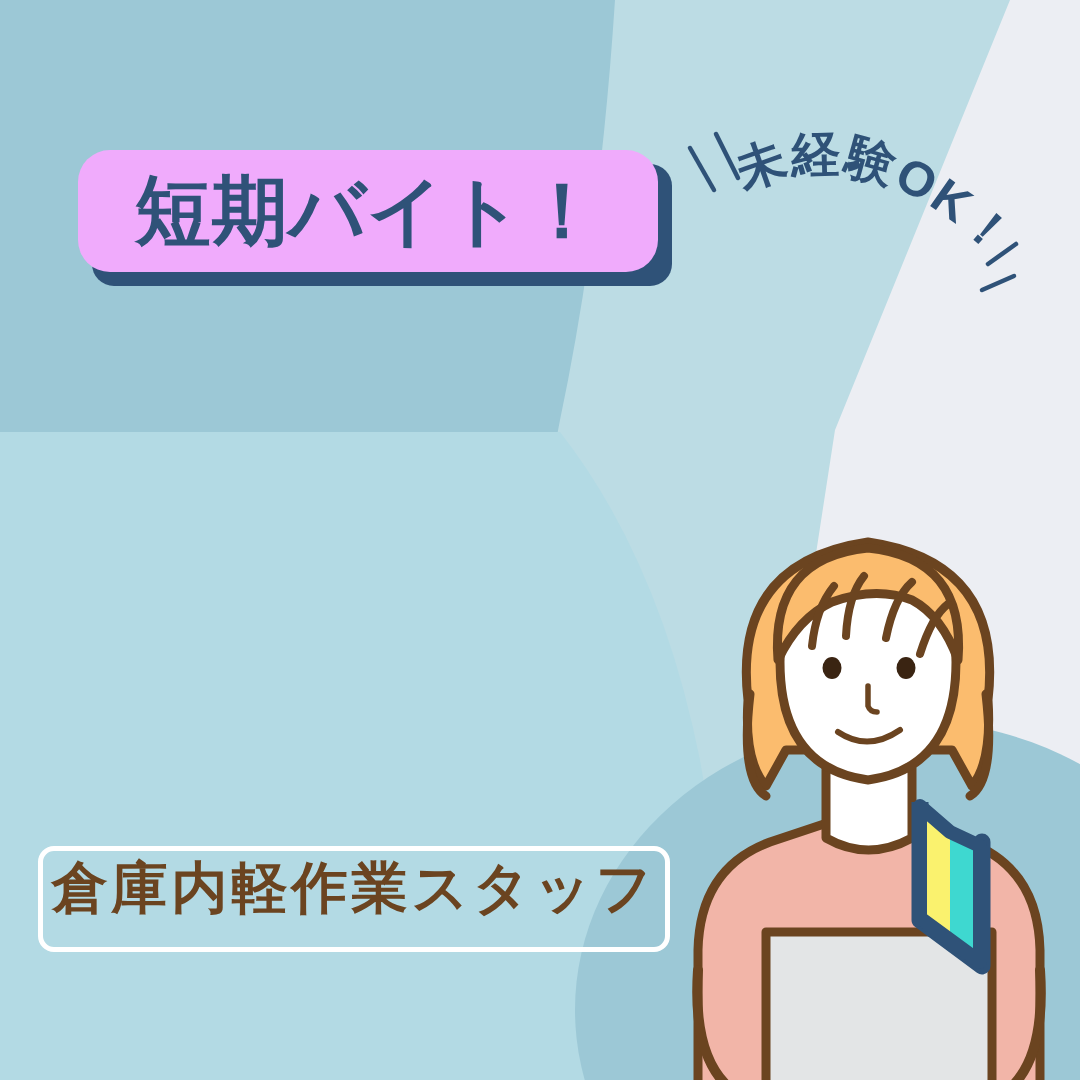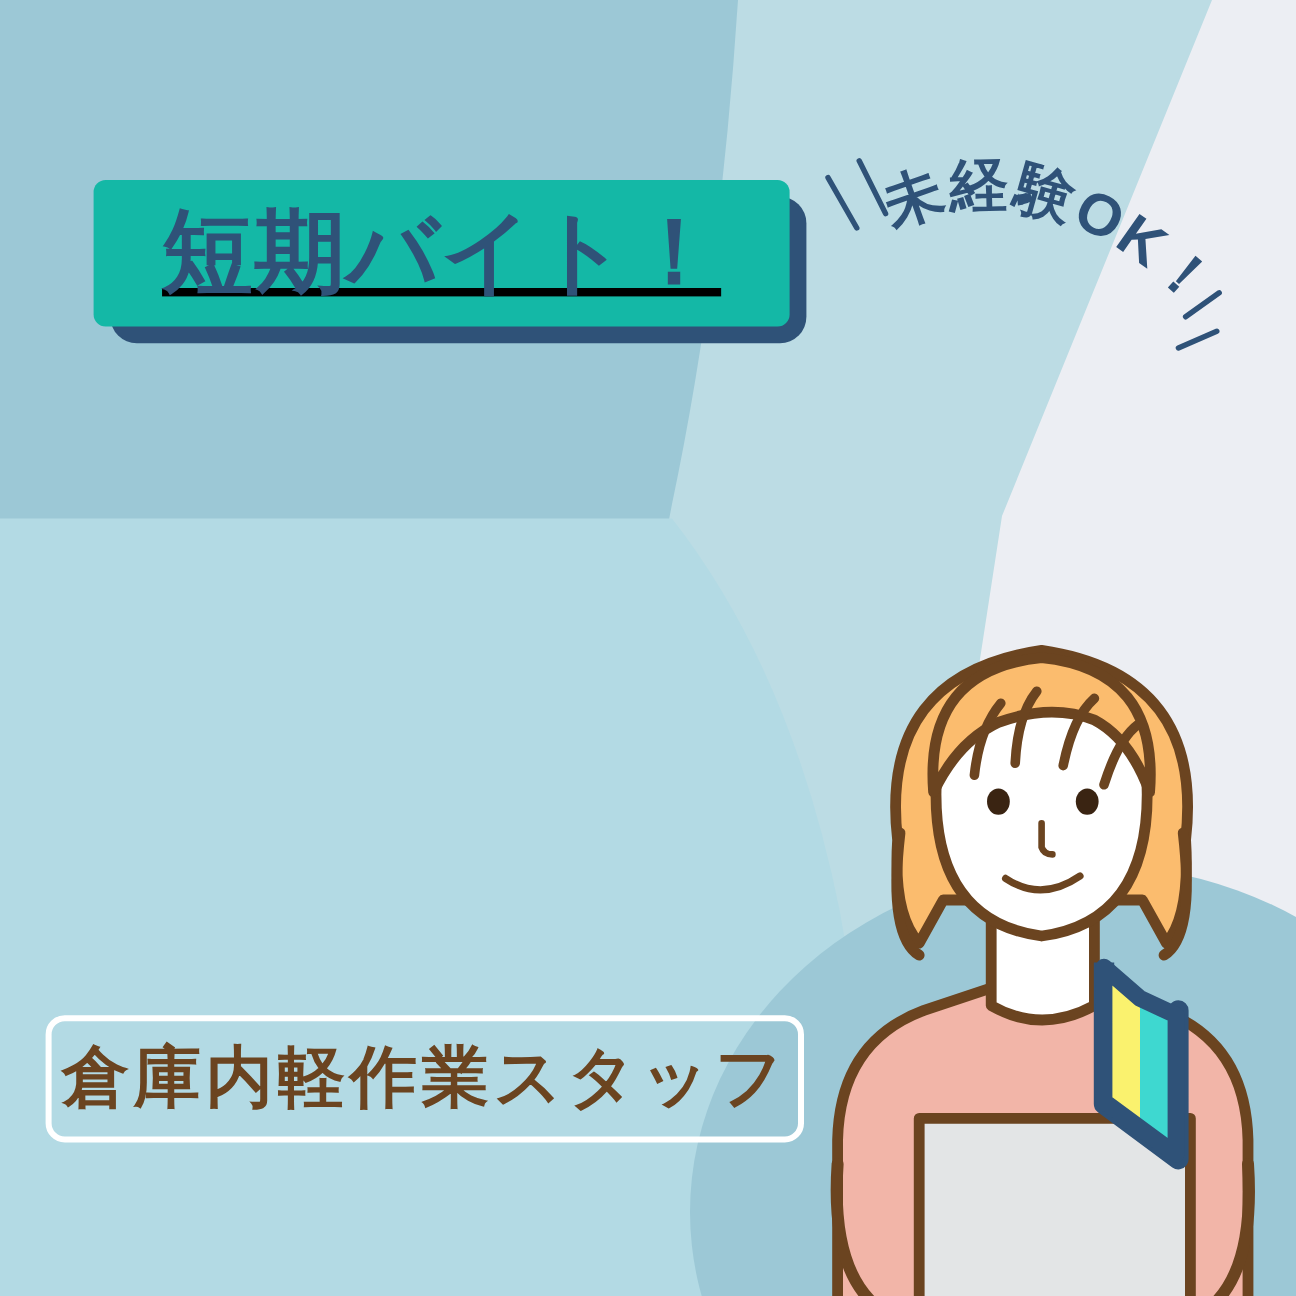--- a/index.html
+++ b/index.html
@@ -42,26 +42,25 @@
     height: 100%;
     background: #2f5278;
     border-radius: 22px;
     z-index: 0;
   }
   .badge-face {
     position: relative;
     z-index: 1;
     width: 100%;
     height: 100%;
-    background: #14b8a6;
-    border-radius: 10px;
+    background: #f0abfc;
+    border-radius: 32px;
     display: flex;
     align-items: center;
     justify-content: center;
-    text-decoration: underline;
   }
   .badge-text {
     color: #2f5278;
     font-weight: 700;
     white-space: nowrap;
     letter-spacing: 0.01em;
     line-height: 1;
   }
 
   #badge-short-term {
@@ -139,21 +138,20 @@
   #job-title-box {
     position: absolute;
     left: 38px;
     top: 846px;
     width: 632px;
     height: 106px;
     border: 5px solid #ffffff;
     border-radius: 16px;
     box-sizing: border-box;
     display: flex;
-    align-items: center;
     justify-content: center;
     z-index: 3;
   }
   #job-title-box .job-title-text {
     color: #6b4420;
     font-family: "Liberation Serif", "DejaVu Serif", serif;
     font-size: 56px;
     font-weight: 700;
     letter-spacing: 4px;
     white-space: nowrap;

